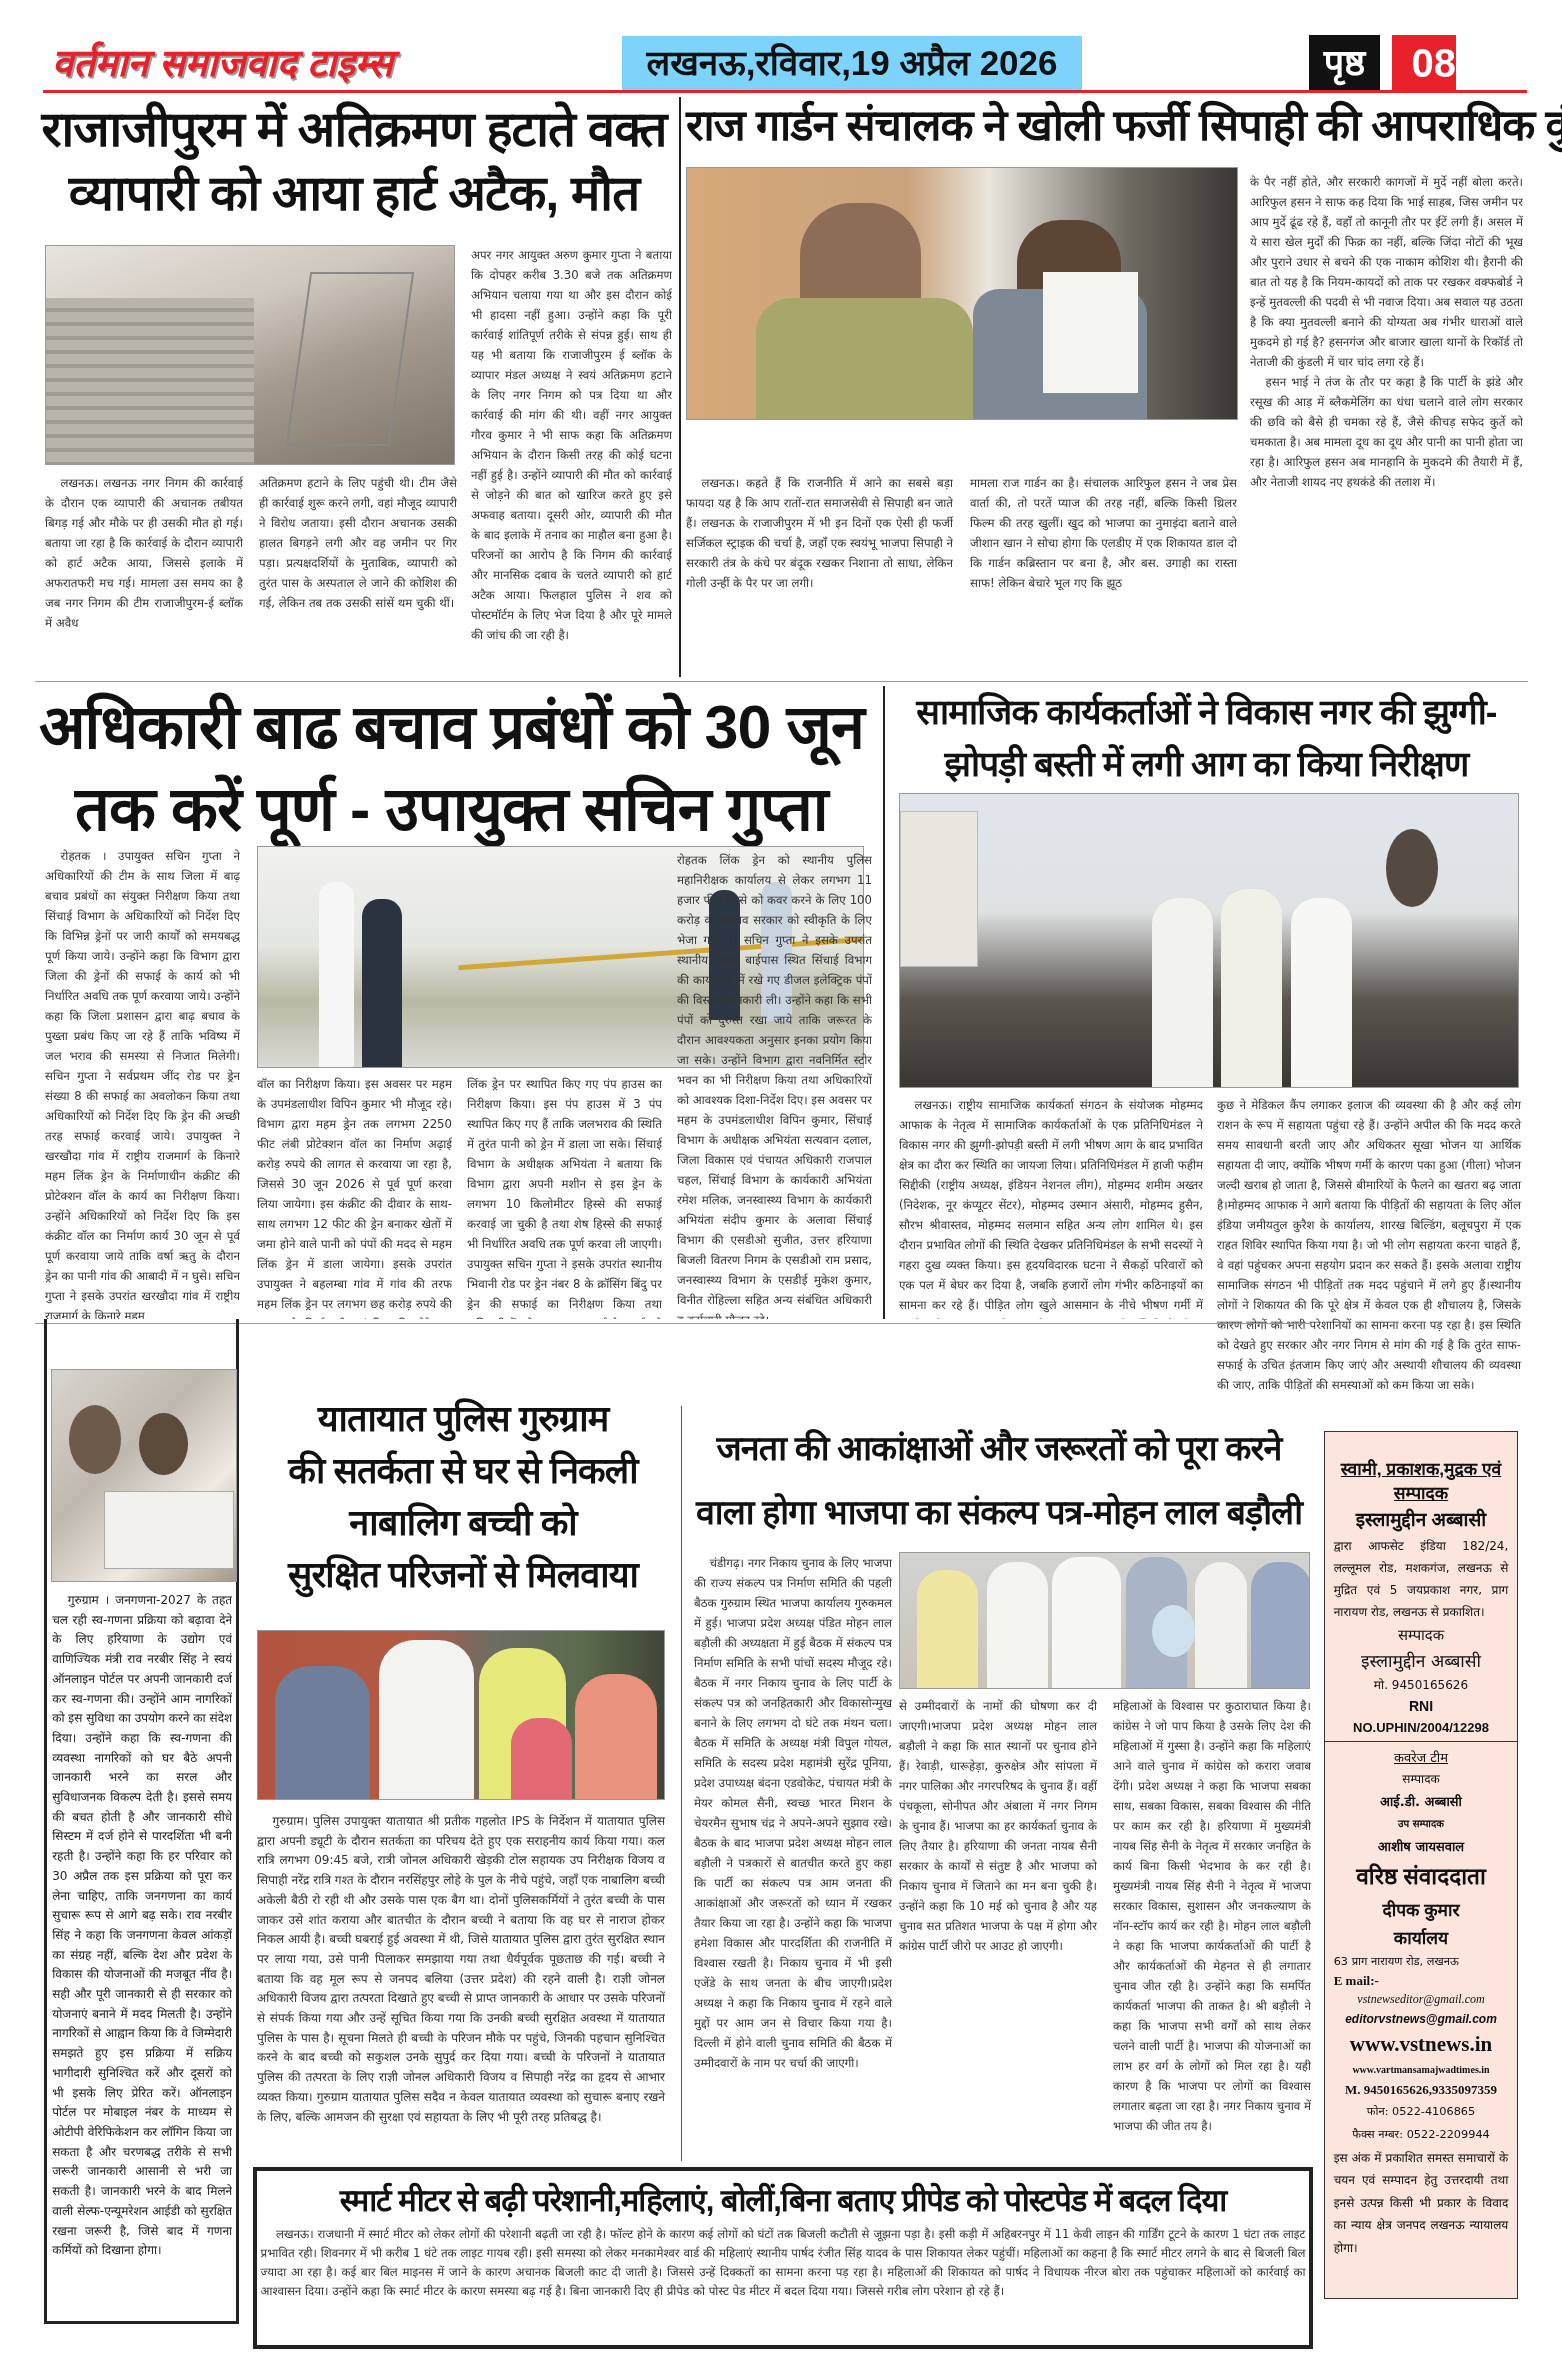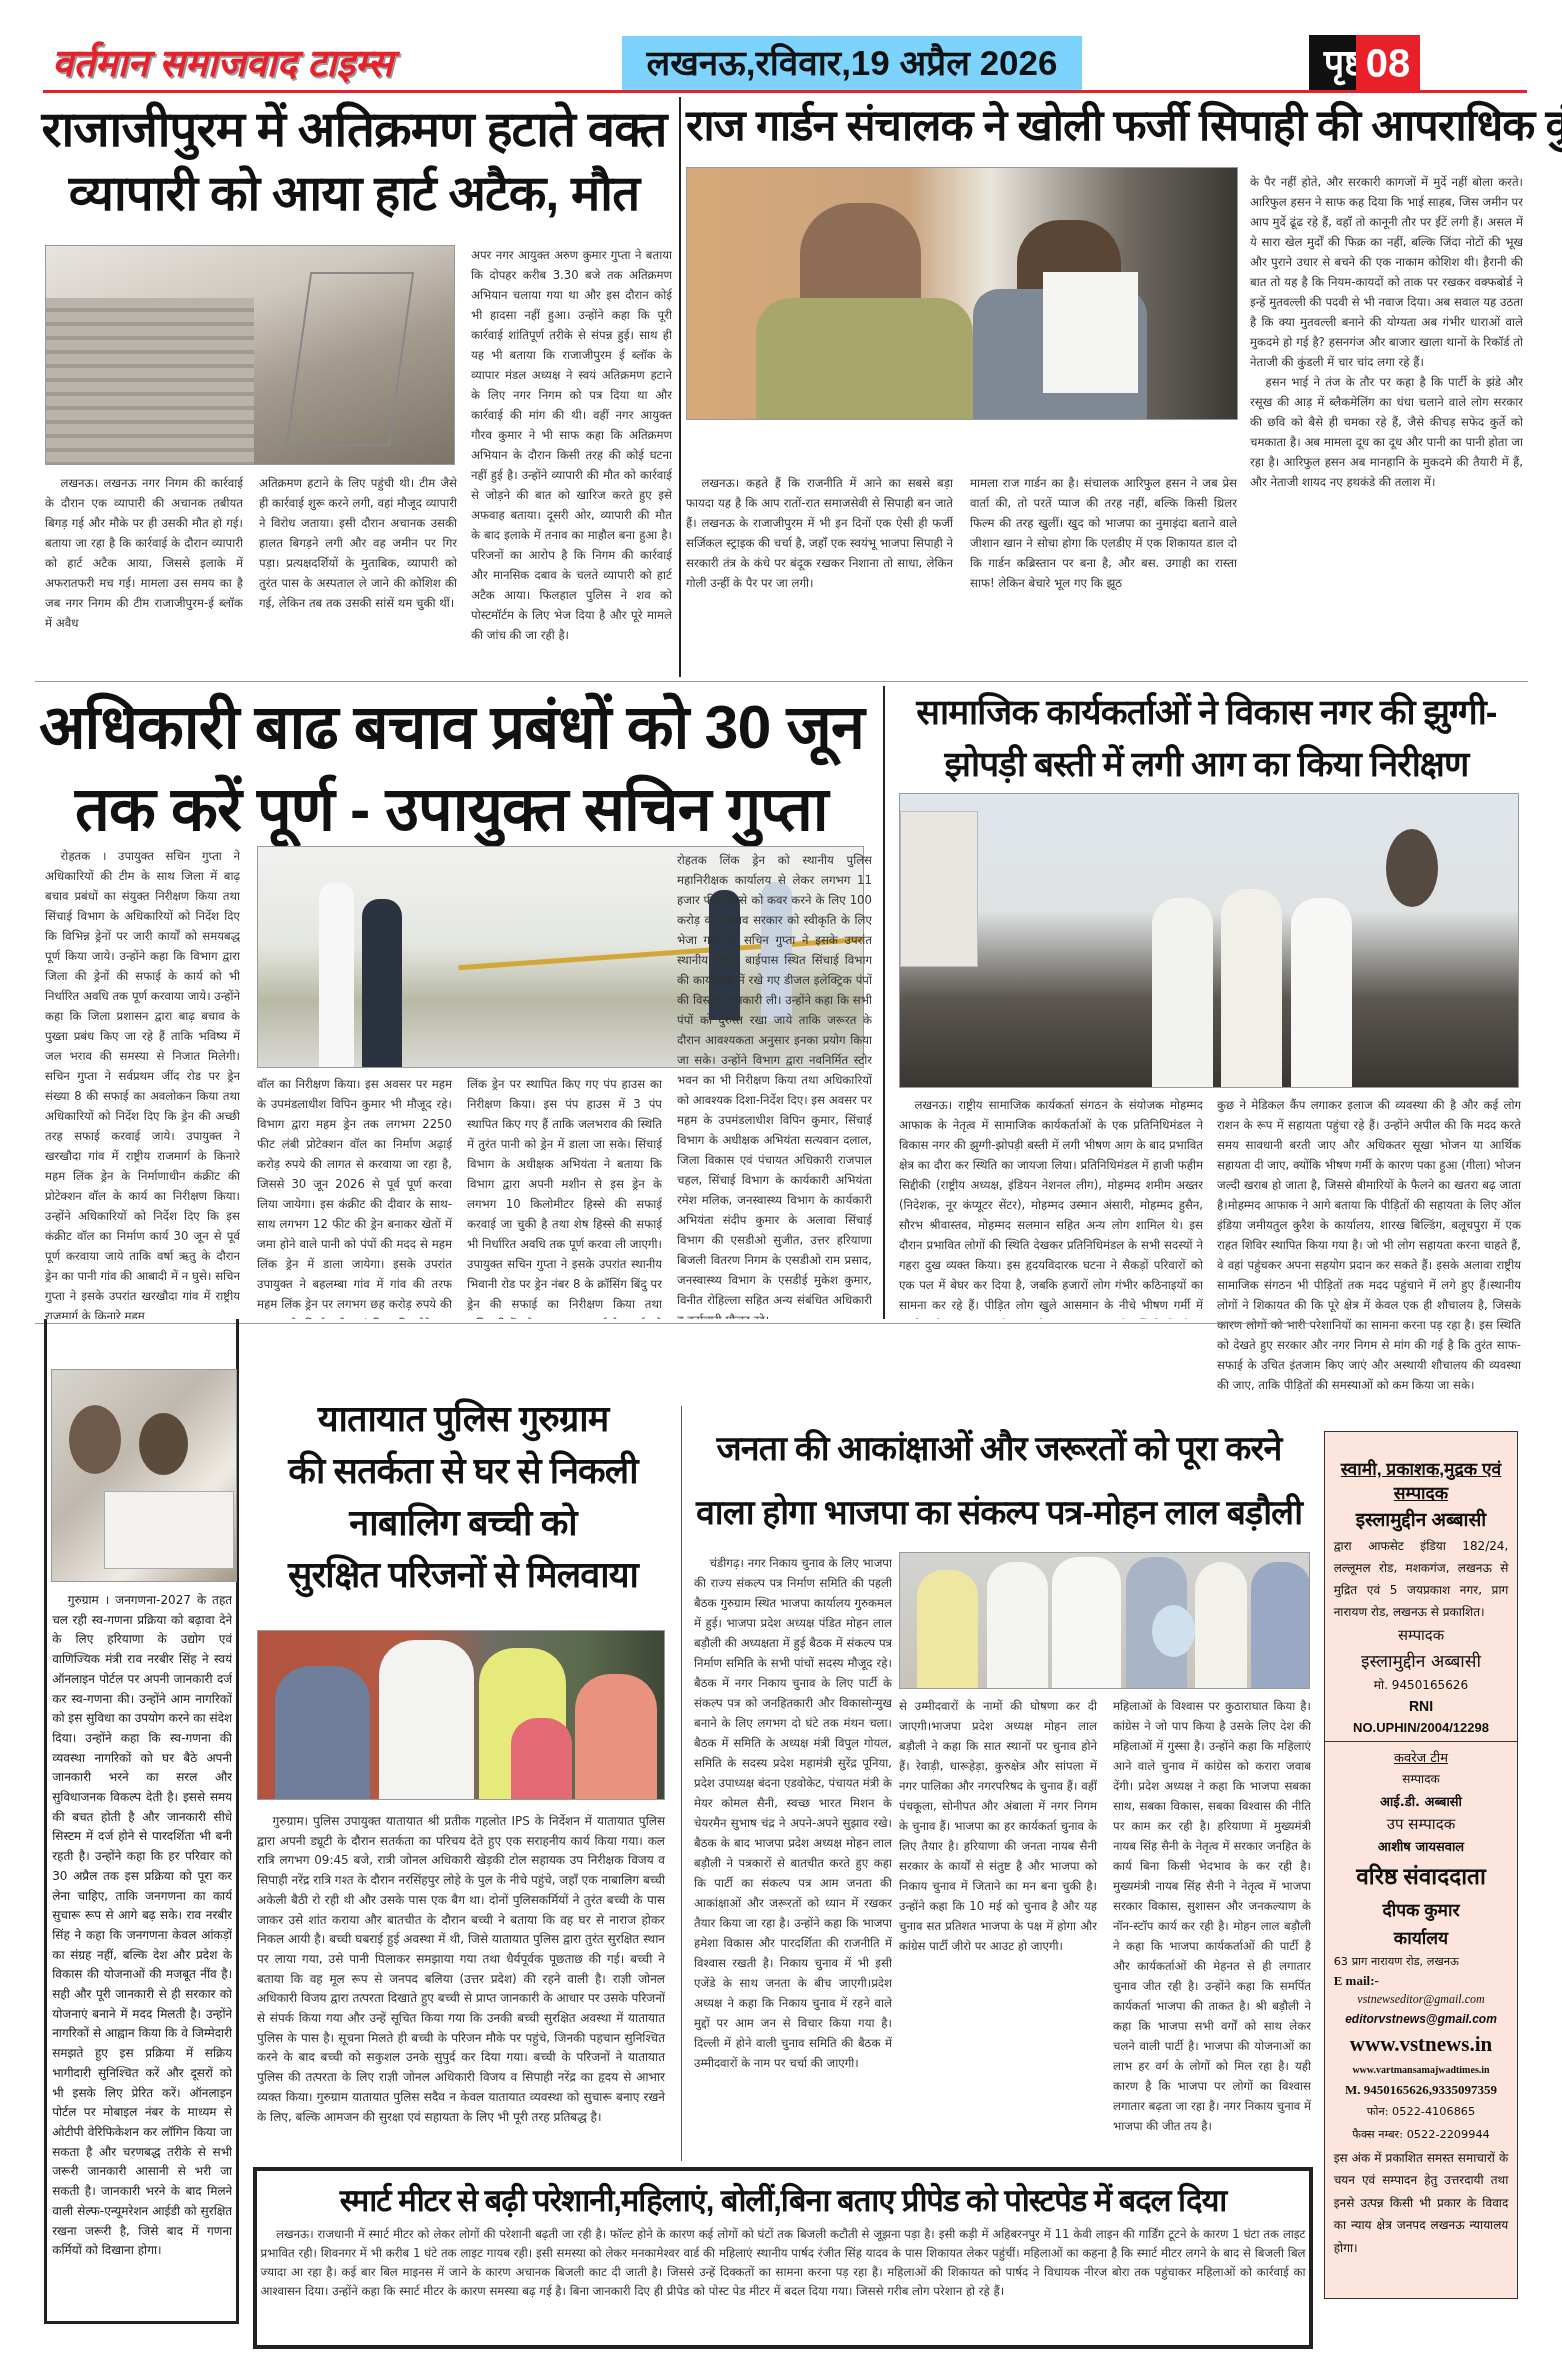--- a/index.html
+++ b/index.html
@@ -11,21 +11,21 @@
 .body p{text-indent:15.6px}
 .col{position:absolute}
 .photo{position:absolute;overflow:hidden;border:0.9px solid #999}
 .vrule{position:absolute;width:1.7px;background:#222}
 .hrule{position:absolute;height:1.7px;background:#222}
 
 .mast{left:52px;top:35px;font-family:"Liberation Sans",sans-serif;font-style:italic;font-weight:700;font-size:38px;color:#e8202a;text-shadow:1.7px 1.7px 0 #999}
 .redline{left:43px;top:90px;width:1484px;height:2.6px;background:#e8202a}
 .datebox{left:622px;top:36px;width:460px;height:54px;background:#7dd3fc;font-family:"Liberation Sans",sans-serif;font-weight:700;font-size:35px;text-align:center;line-height:54px;color:#111}
 .pg-lbl{left:1309px;top:35px;width:71px;height:56px;background:#111;color:#fff;font-family:"Liberation Sans",sans-serif;font-weight:700;font-size:36px;text-align:center;line-height:56px}
-.pg-num{left:1356px;top:35px;width:64px;height:56px;background:#e8202a;color:#fff;font-family:"Liberation Sans",sans-serif;font-weight:700;font-size:40px;text-align:center;line-height:56px}
+.pg-num{left:1392px;top:35px;width:64px;height:56px;background:#e8202a;color:#fff;font-family:"Liberation Sans",sans-serif;font-weight:700;font-size:40px;text-align:right;line-height:56px}
 .edbox{left:1324px;top:1431px;width:194px;height:868px;background:#fbe5dc;border:1.7px solid #333;font-family:"DejaVu Sans",sans-serif;text-align:center;color:#111}
 .edbox .u{text-decoration:underline}
 .edbox div{padding:0 8.7px}
 .bottom-box{left:253px;top:2167px;width:1060px;height:182px;border:4.3px solid #222;border-left-width:4.3px}
 </style>
 </head>
 <body>
 
 <div class="abs mast">वर्तमान समाजवाद टाइम्स</div>
 <div class="abs datebox">लखनऊ,रविवार,19 अप्रैल 2026</div>
@@ -181,21 +181,21 @@
   <div style="font-weight:700;font-size:19px;line-height:29.5px;font-family:'Liberation Sans',sans-serif">इस्लामुद्दीन अब्बासी</div>
   <div style="font-size:12px;line-height:22px;text-align:justify">द्वारा आफसेट इंडिया 182/24, लल्लूमल रोड, मशकगंज, लखनऊ से मुद्रित एवं 5 जयप्रकाश नगर, प्राग नारायण रोड, लखनऊ से प्रकाशित।</div>
   <div style="font-size:14.8px;line-height:24px">सम्पादक</div>
   <div style="font-size:17.4px;line-height:28px">इस्लामुद्दीन अब्बासी</div>
   <div style="font-size:12px;line-height:21px">मो. 9450165626</div>
   <div style="font-family:'Liberation Sans',sans-serif;font-weight:700;font-size:14px;line-height:21px">RNI</div>
   <div style="font-family:'Liberation Sans',sans-serif;font-weight:700;font-size:13px;line-height:21px;padding-bottom:3.5px">NO.UPHIN/2004/12298</div>
   <div style="border-top:1.7px solid #333;padding-top:5px;font-size:13px;line-height:21px" class="u">कवरेज टीम</div>
   <div style="font-size:12px;line-height:22.6px">सम्पादक</div>
   <div style="font-weight:700;font-size:13px;line-height:22.6px">आई.डी. अब्बासी</div>
-  <div style="font-weight:400;font-size:15px;line-height:22.6px">उप सम्पादक</div>
+  <div style="font-weight:700;font-size:10px;line-height:22.6px">उप सम्पादक</div>
   <div style="font-weight:700;font-size:13px;line-height:22.6px">आशीष जायसवाल</div>
   <div style="font-family:'Liberation Sans',sans-serif;font-weight:700;font-size:22.6px;line-height:38px">वरिष्ठ संवाददाता</div>
   <div style="font-family:'Liberation Sans',sans-serif;font-weight:700;font-size:17.4px;line-height:28px">दीपक कुमार</div>
   <div style="font-family:'Liberation Sans',sans-serif;font-weight:700;font-size:17.4px;line-height:28px">कार्यालय</div>
   <div style="font-size:11.3px;line-height:19px;text-align:left">63 प्राग नारायण रोड, लखनऊ</div>
   <div style="font-family:'Liberation Serif',serif;font-weight:700;font-size:13px;line-height:19px;text-align:left">E mail:-</div>
   <div style="font-family:'Liberation Serif',serif;font-weight:400;font-style:italic;font-size:12px;line-height:19px">vstnewseditor@gmail.com</div>
   <div style="font-family:Liberation Sans, sans-serif;font-weight:700;font-style:italic;font-size:12px;line-height:21px">editorvstnews@gmail.com</div>
   <div style="font-family:'Liberation Serif',serif;font-weight:700;font-size:21px;line-height:29.5px">www.vstnews.in</div>
   <div style="font-family:'Liberation Serif',serif;font-weight:700;font-size:10px;line-height:19px">www.vartmansamajwadtimes.in</div>

